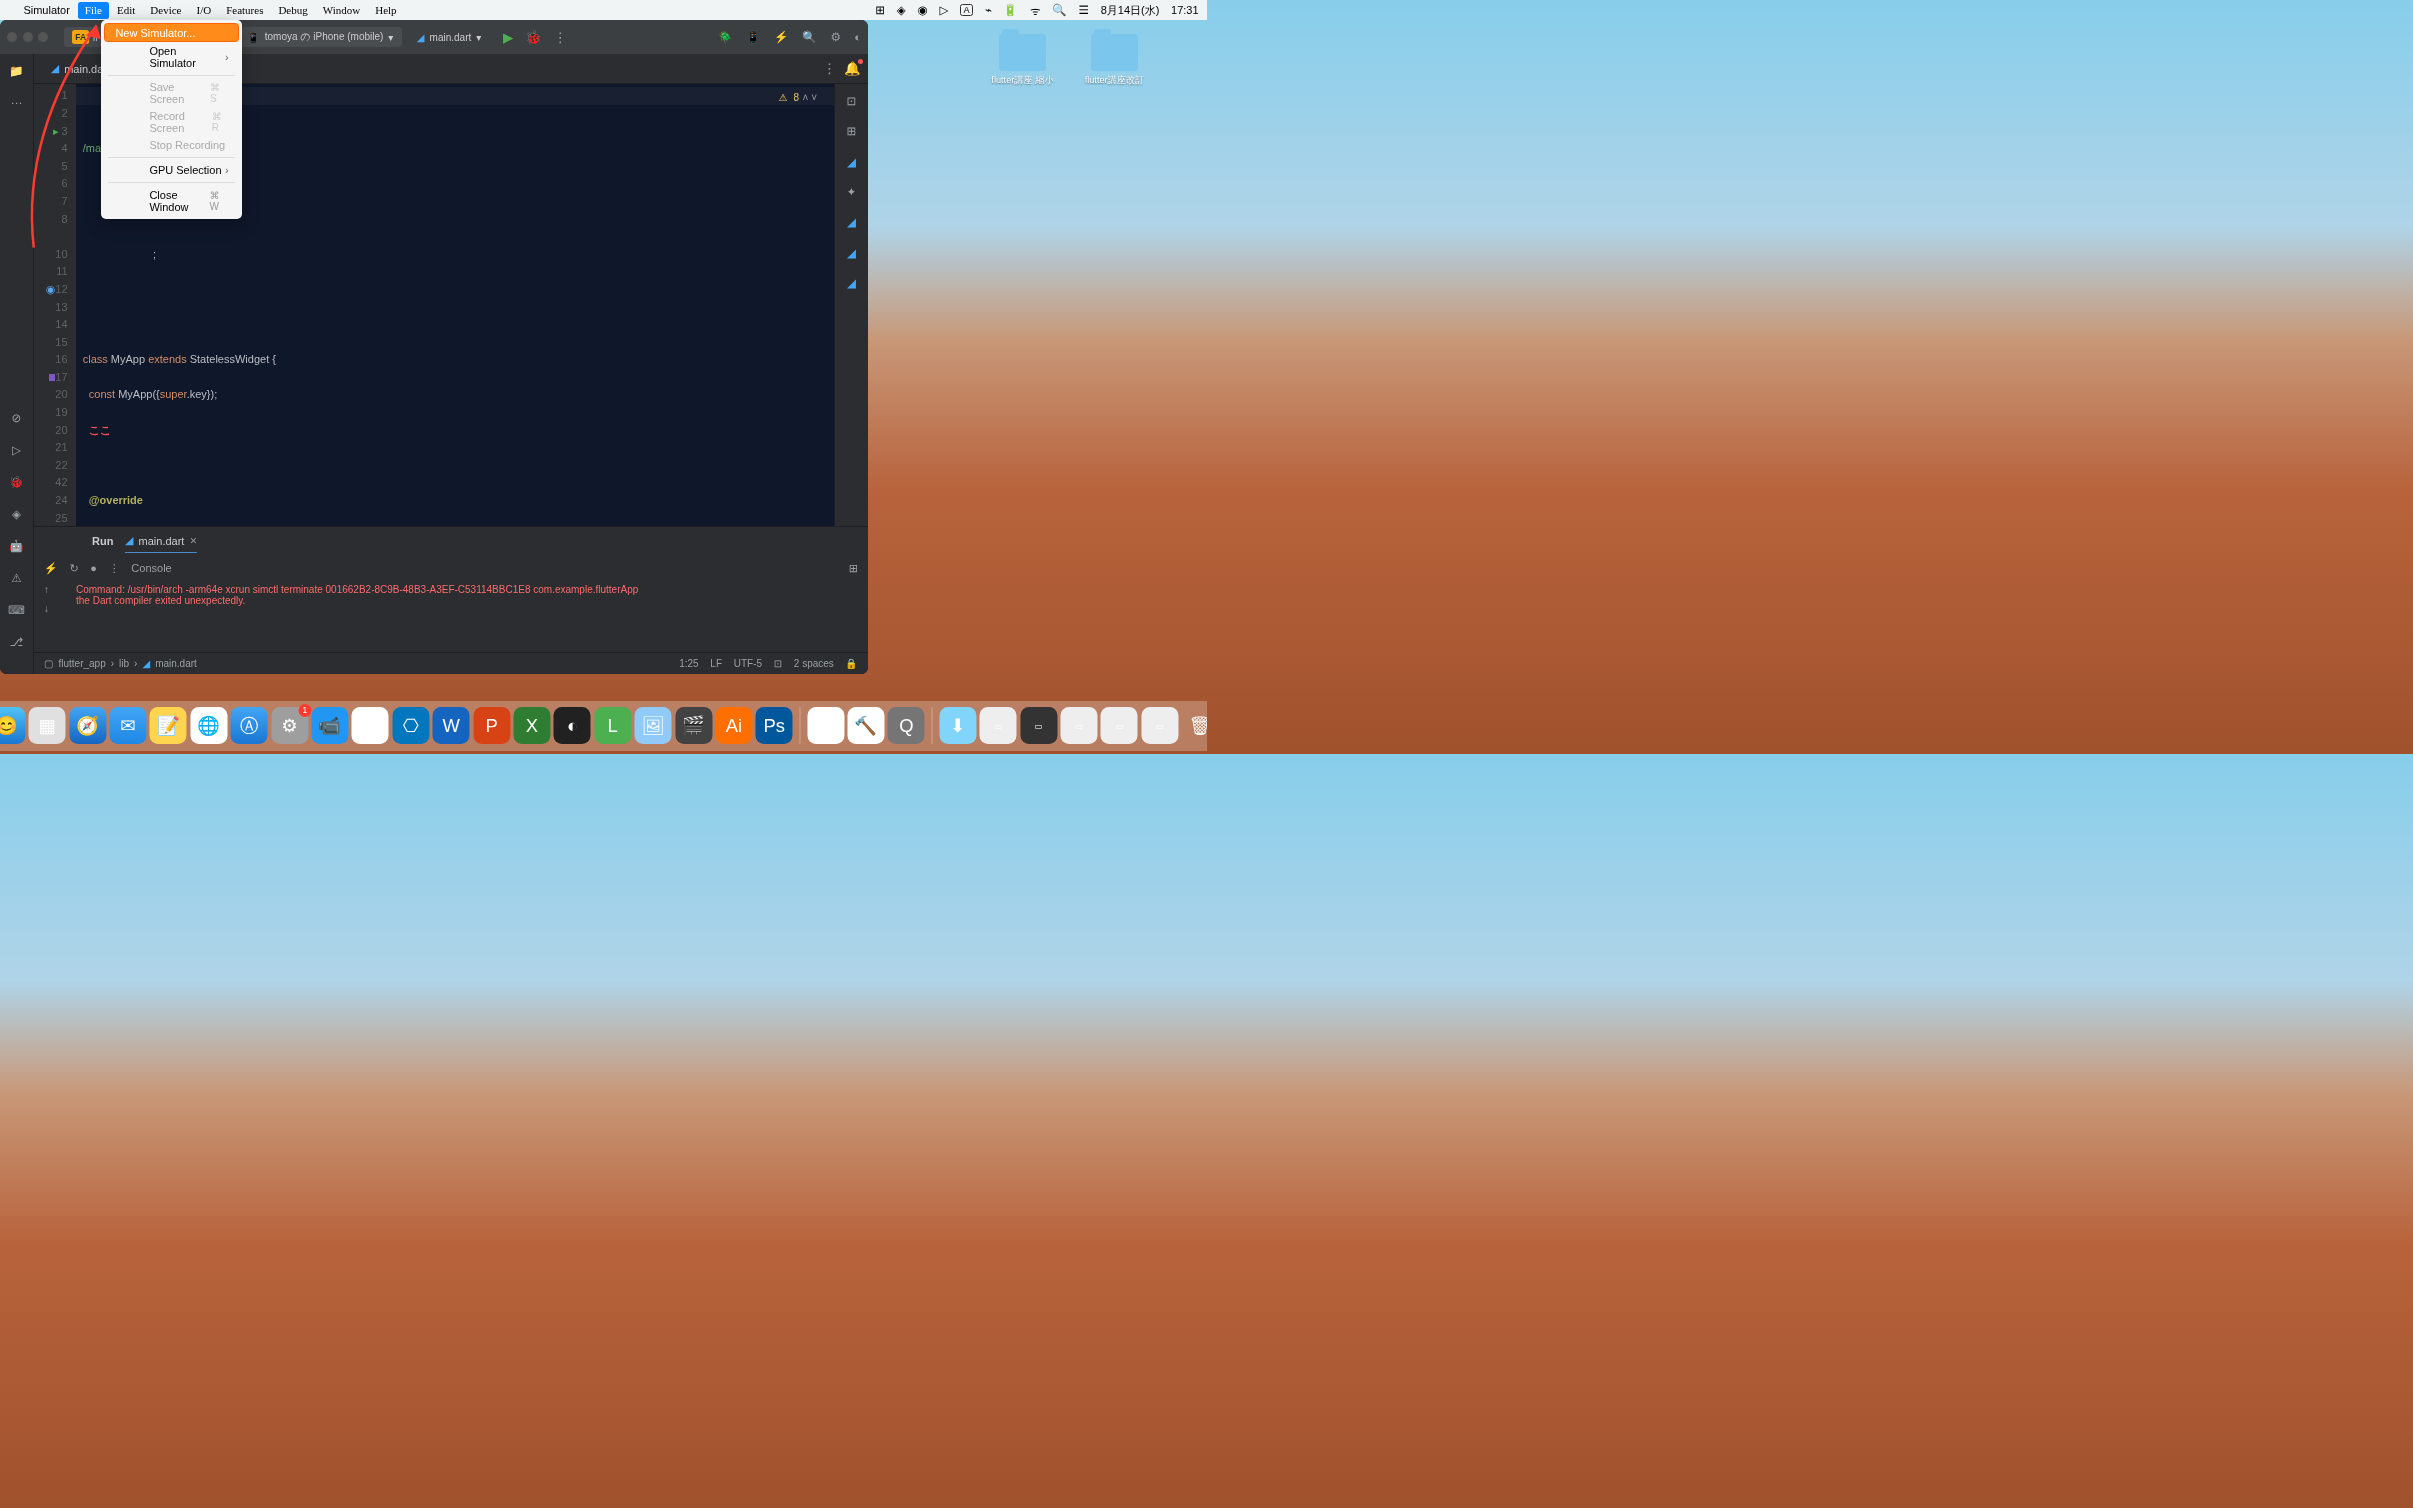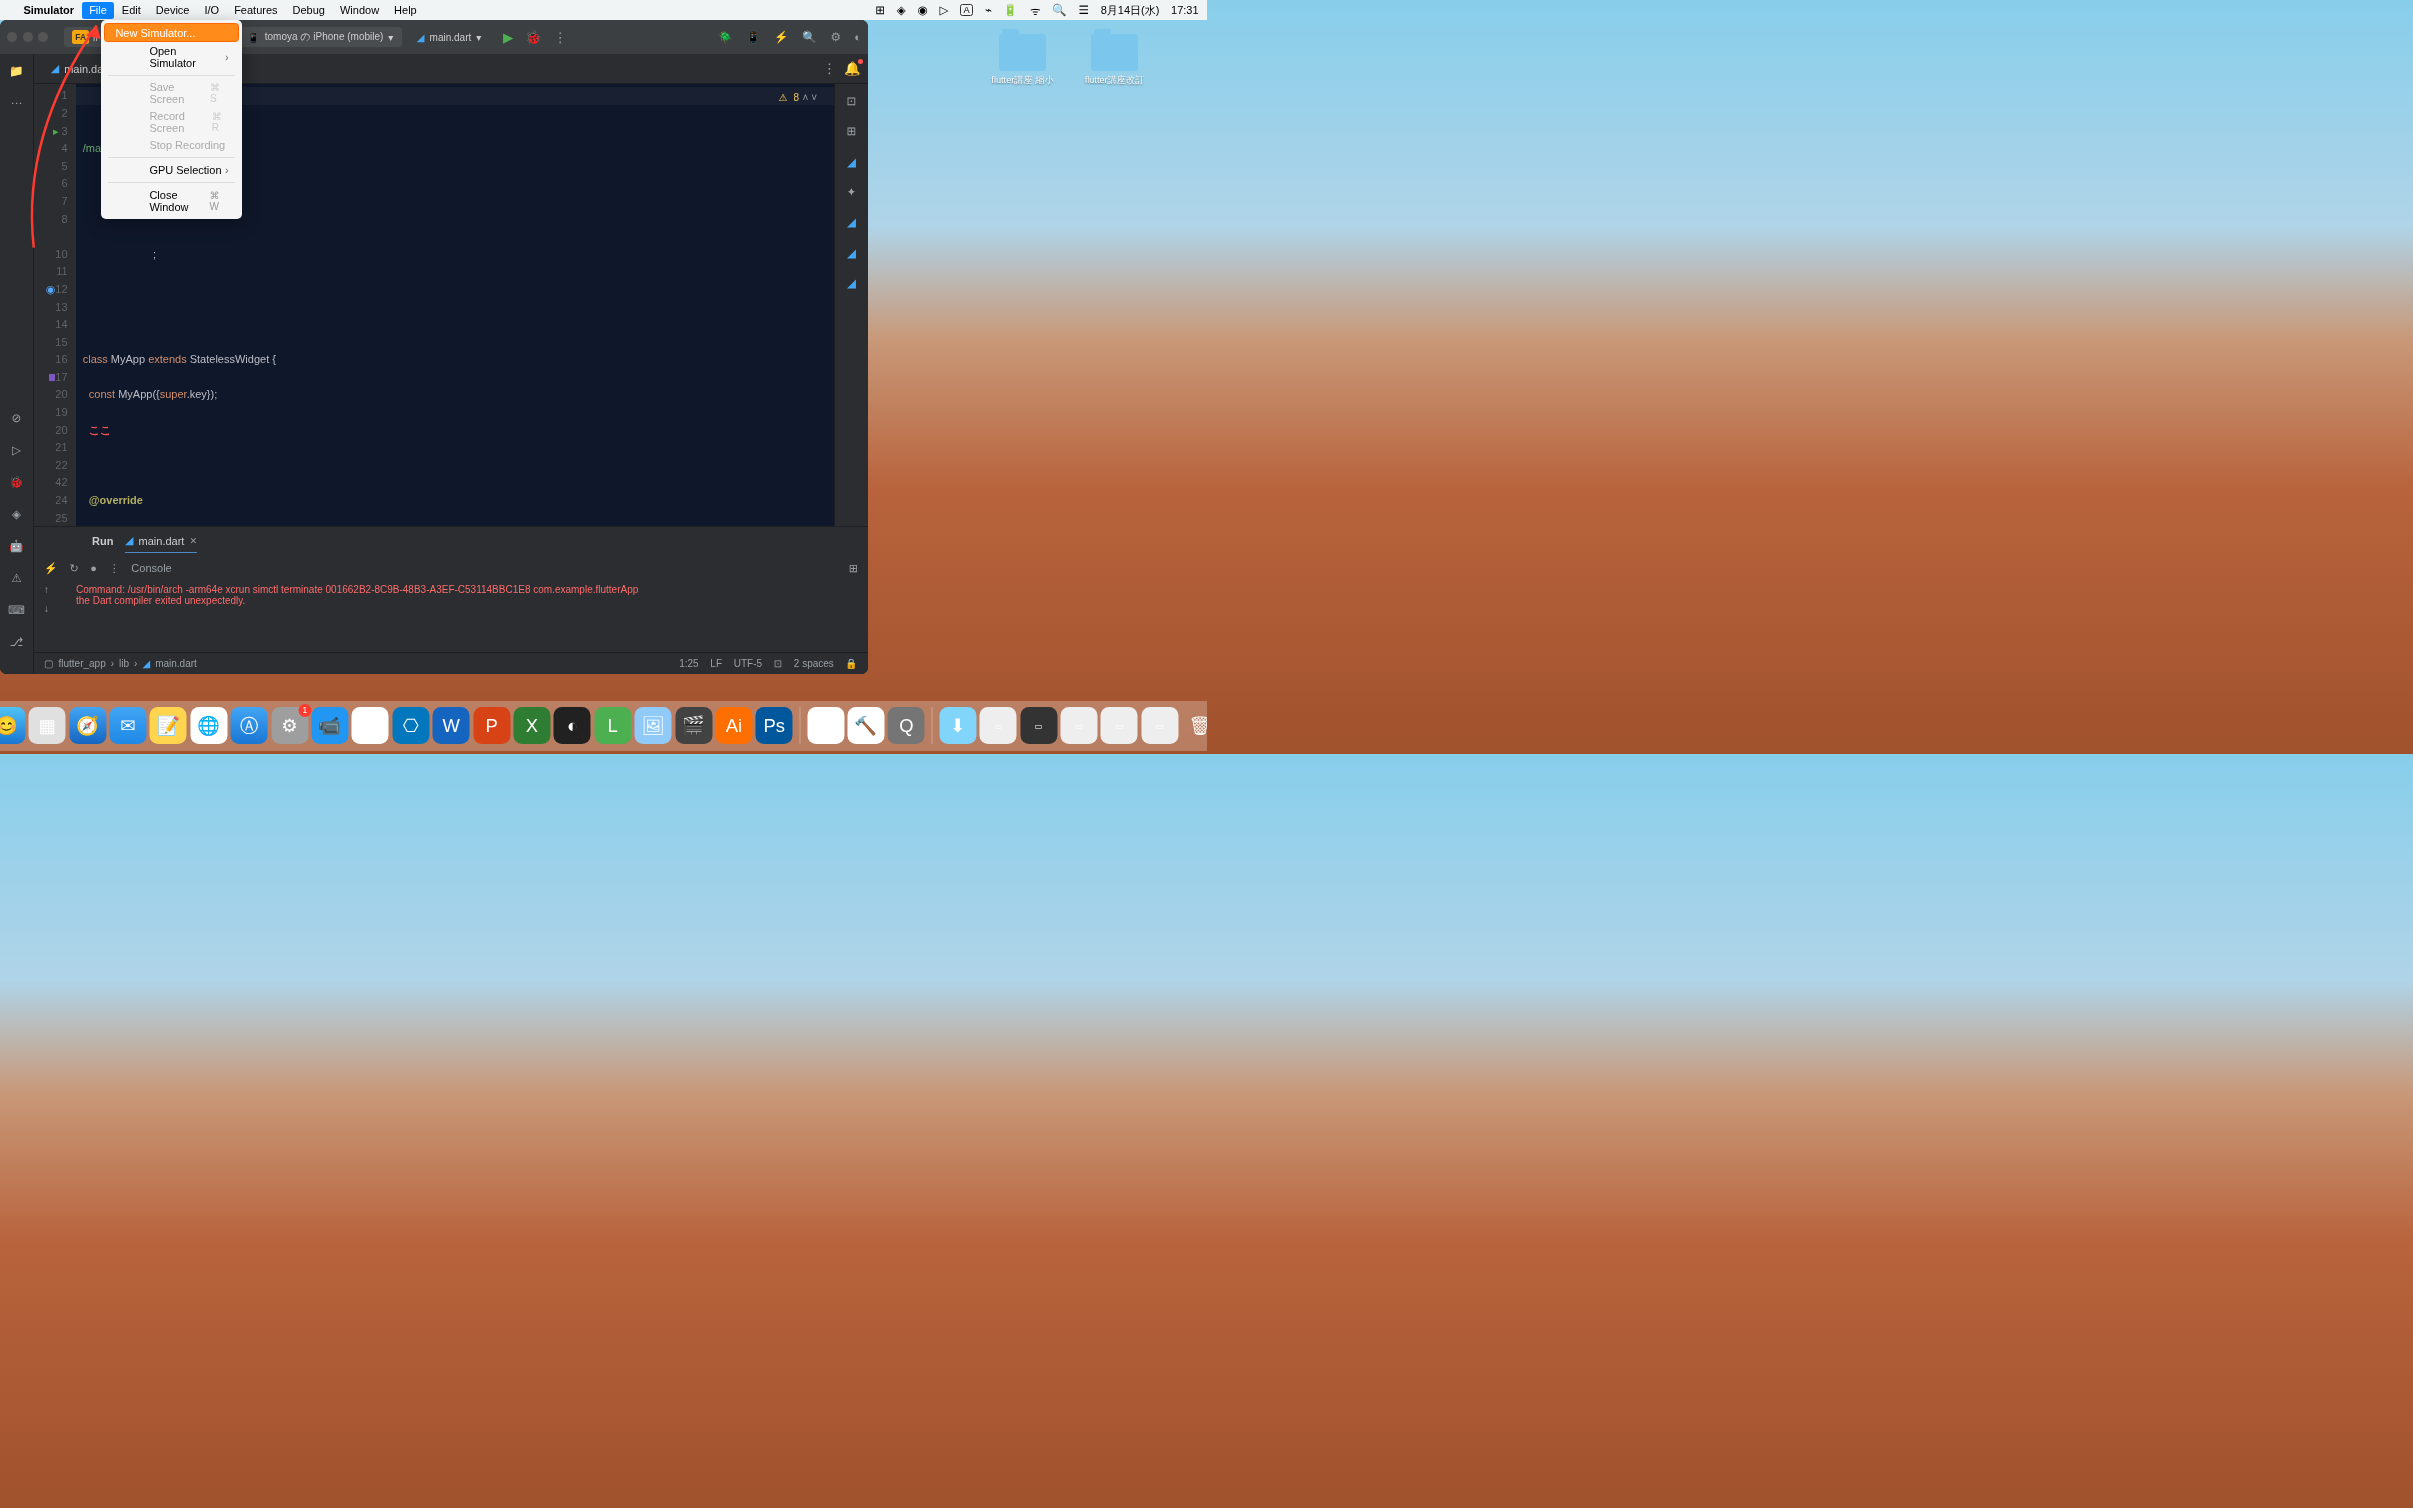--- a/index.html
+++ b/index.html
@@ -2,22 +2,22 @@
 <html style="font-size:13.4px"><head>
 <meta charset="utf-8">
 <style>
 * { margin: 0; padding: 0; box-sizing: border-box; font-family: -apple-system, BlinkMacSystemFont, "Segoe UI", sans-serif; }
 body { width: 1207px; height: 754px; background: linear-gradient(to bottom, #87CEEB 0%, #B0D4E8 30%, #C89878 45%, #B8633C 65%, #A0522D 100%); overflow: hidden; position: relative; }
 
 
 .menubar { height: 20px; background: rgba(245,245,245,0.95); display: flex; align-items: center; padding: 0 8.4px; font-size: 11px; position: relative; z-index: 1000; }
 .menubar .left { display: flex; align-items: center; gap: 15px; }
 .menubar .left .apple { font-size: 12.6px; }
-.menubar .left .app-name { font-weight: 700; }
-.menubar .left .item { cursor: default; }
+.menubar .left .app-name { font-weight: 400; }
+.menubar .left .item { cursor: default; font-family: Liberation Serif, serif; }
 .menubar .left .item.active { background: #0a84ff; color: white; padding: 2.5px 6.7px; border-radius: 2.5px; margin: 0 -6.7px; }
 .menubar .right { margin-left: auto; display: flex; align-items: center; gap: 11.7px; font-size: 11px; }
 .menubar .right .icon { font-size: 11.7px; }
 
 
 .dropdown { position: absolute; top: 20px; left: 101px; width: 141px; background: #f5f5f5; border-radius: 5px; box-shadow: 0 4.2px 17px rgba(0,0,0,0.3); padding: 3.4px 0; z-index: 2000; }
 .dropdown .item { padding: 2.5px 13.4px; font-size: 11px; display: flex; justify-content: space-between; align-items: center; margin-left: 35px; }
 .dropdown .item.highlight { background: #ff8c1a; color: white; margin: 0 3.4px; border-radius: 3.4px; padding: 2.5px 10px; border: 1.7px solid #ff6600; }
 .dropdown .item.disabled { color: #aaa; }
 .dropdown .sep { height: 0.8px; background: #ddd; margin: 3.4px 6.7px; }

